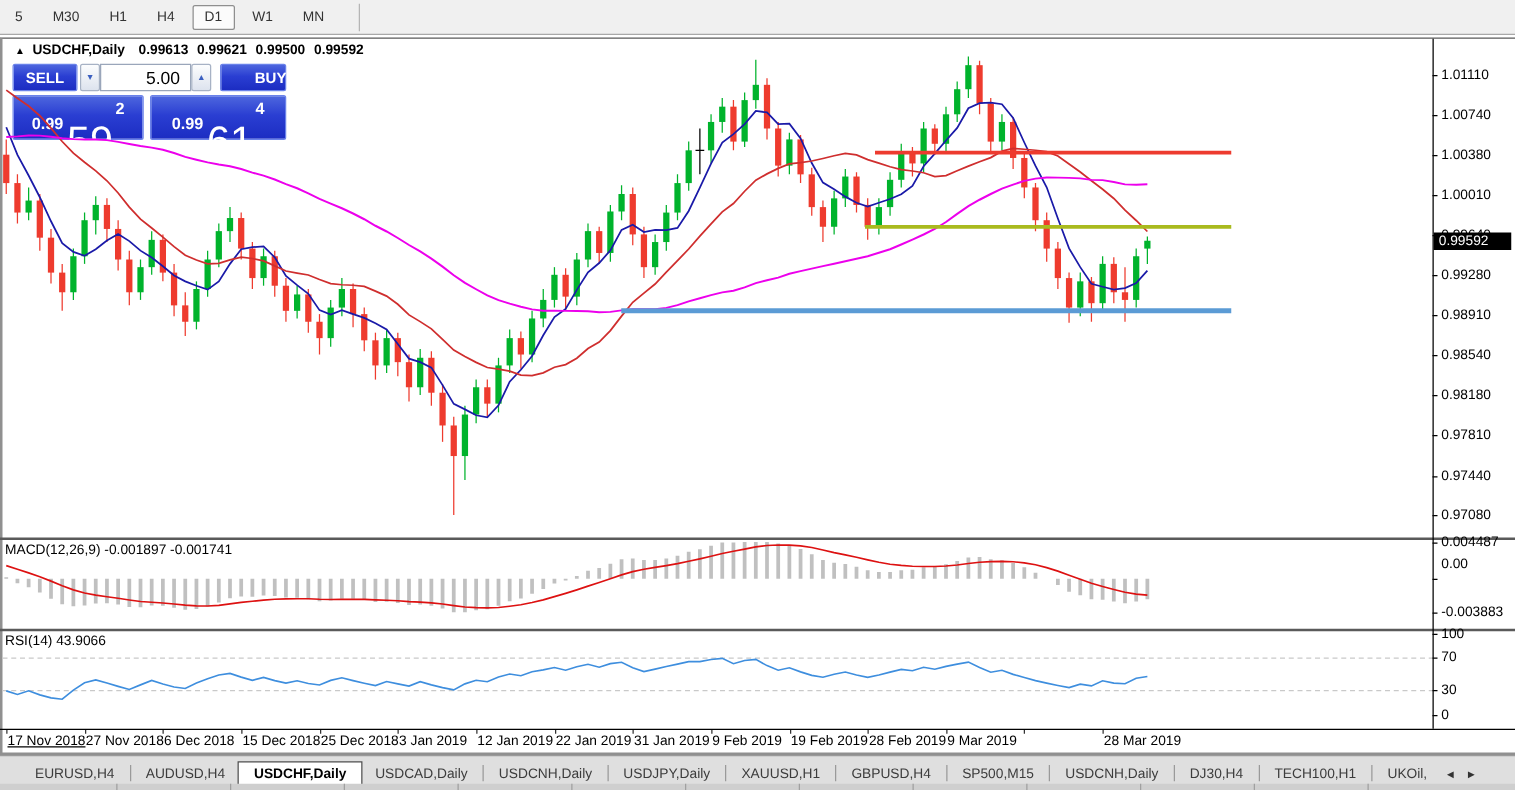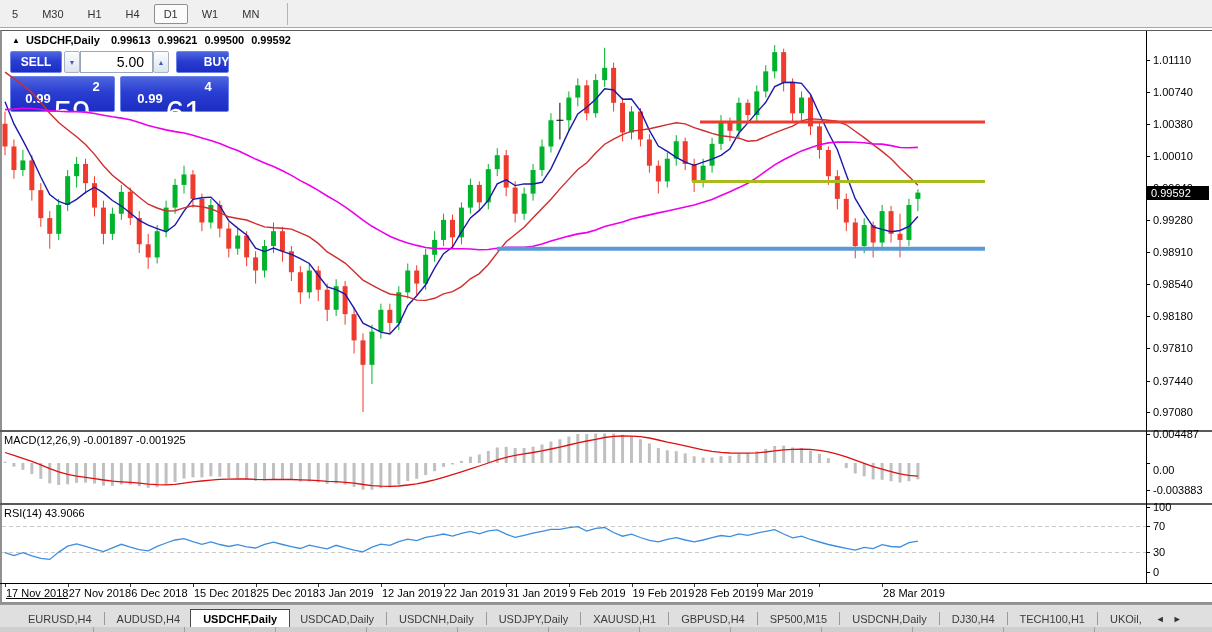--- a/index.html
+++ b/index.html
@@ -443,21 +443,21 @@
     </svg>
   <svg id="rsi-plot" width="1146" height="78" style="top:505px;" viewBox="0 505 1146 78">
       <line x1="2" y1="526.5" x2="1146" y2="526.5" stroke="#c9c9c9" stroke-width="1" stroke-dasharray="4 3"></line>
       <line x1="2" y1="552.5" x2="1146" y2="552.5" stroke="#c9c9c9" stroke-width="1" stroke-dasharray="4 3"></line>
       <polyline points="5,552.7 13.95,555.6 22.9,552.6 31.849999999999998,555.9 40.8,558.3 49.75,559.4 58.699999999999996,552.1 67.64999999999999,546.2 76.6,543.9 85.55,546.4 94.5,549.1 103.44999999999999,551.6 112.39999999999999,547.9 121.35,544.3 130.29999999999998,547.2 139.25,549.6 148.2,550.8 157.14999999999998,546.4 166.1,543.0 175.04999999999998,540.0 184,538.7 192.95,541.7 201.89999999999998,544.3 210.85,541.9 219.79999999999998,544.5 228.74999999999997,546.5 237.7,544.6 246.64999999999998,546.8 255.59999999999997,548.0 264.54999999999995,544.3 273.5,542.2 282.45,544.5 291.4,546.6 300.34999999999997,548.5 309.29999999999995,545.2 318.25,547.1 327.2,548.9 336.15,545.3 345.09999999999997,547.9 354.04999999999995,550.1 363,551.9 371.95,547.1 380.9,544.2 389.84999999999997,545.4 398.79999999999995,541.6 407.74999999999994,539.2 416.7,540.6 425.65,537.4 434.59999999999997,535.9 443.54999999999995,534.0 452.49999999999994,536.2 461.45,533.4 470.4,531.4 479.34999999999997,533.8 488.29999999999995,530.9 497.24999999999994,529.8 506.19999999999993,534.2 515.15,537.3 524.0999999999999,535.3 533.05,533.2 542,531.3 550.9499999999999,529.3 559.9,529.3 568.8499999999999,527.6 577.8,526.7 586.75,531.0 595.6999999999999,528.4 604.65,527.5 613.5999999999999,532.5 622.55,536.2 631.5,534.2 640.4499999999999,537.5 649.4,540.3 658.3499999999999,541.8 667.3,539.4 676.25,537.6 685.1999999999999,540.0 694.15,541.9 703.0999999999999,540.0 712.05,537.7 721,535.5 729.9499999999999,536.6 738.9,533.8 747.8499999999999,535.4 756.8,533.1 765.7499999999999,531.3 774.6999999999999,529.7 783.65,534.0 792.5999999999999,537.8 801.55,536.2 810.4999999999999,539.5 819.4499999999999,542.0 828.4,544.5 837.3499999999999,546.5 846.3,548.4 855.2499999999999,550.1 864.1999999999999,547.3 873.15,548.7 882.0999999999999,544.6 891.05,546.5 899.9999999999999,547.0 908.9499999999999,542.6 917.9,541.2 " fill="none" stroke="#3e8ede" stroke-width="1.3"></polyline>
     </svg>
 
   <div class="panel-label" style="top:434px;">
     <span>MACD(12,26,9)</span>
     <span>-0.001897</span>
-    <span>-0.001925</span>
+    <span>-0.001741</span>
   </div>
   <div class="panel-label" style="top:507px;">
     <span>RSI(14)</span>
     <span>43.9066</span>
   </div>
 
   <div class="h-sep" style="top:430px;height:2px;"></div>
   <div class="h-sep" style="top:503px;height:2px;"></div>
   <div class="h-sep" style="top:583px;height:1px;background:#000;"></div>
   <div id="axis-divider"></div>
@@ -482,21 +482,21 @@
       <div class="scale-label" style="top: 315.921px;">0.98180</div>
       <div class="scale-tick" style="top: 348.238px;"></div>
       <div class="scale-label" style="top: 348.238px;">0.97810</div>
       <div class="scale-tick" style="top: 380.556px;"></div>
       <div class="scale-label" style="top: 380.556px; text-align: center;">0.97440</div>
       <div class="scale-tick" style="top: 412px;"></div>
       <div class="scale-label" style="top: 412px;">0.97080</div>
       <div class="scale-tick" style="top: 434px;"></div>
       <div class="scale-label" style="top: 434px;">0.004487</div>
       <div class="scale-tick" style="top: 463px;"></div>
-      <div class="scale-label" style="top: 470px;">0.00</div>
+      <div class="scale-label" style="top: 451px;">0.00</div>
       <div class="scale-tick" style="top: 490px;"></div>
       <div class="scale-label" style="top: 490px;">-0.003883</div>
       <div class="scale-tick" style="top: 507px;"></div>
       <div class="scale-label" style="top: 507px;">100</div>
       <div class="scale-tick" style="top: 526px;"></div>
       <div class="scale-label" style="top: 526px;">70</div>
       <div class="scale-tick" style="top: 552px;"></div>
       <div class="scale-label" style="top: 552px;">30</div>
       <div class="scale-tick" style="top: 572px;"></div>
       <div class="scale-label" style="top: 572px;">0</div>

